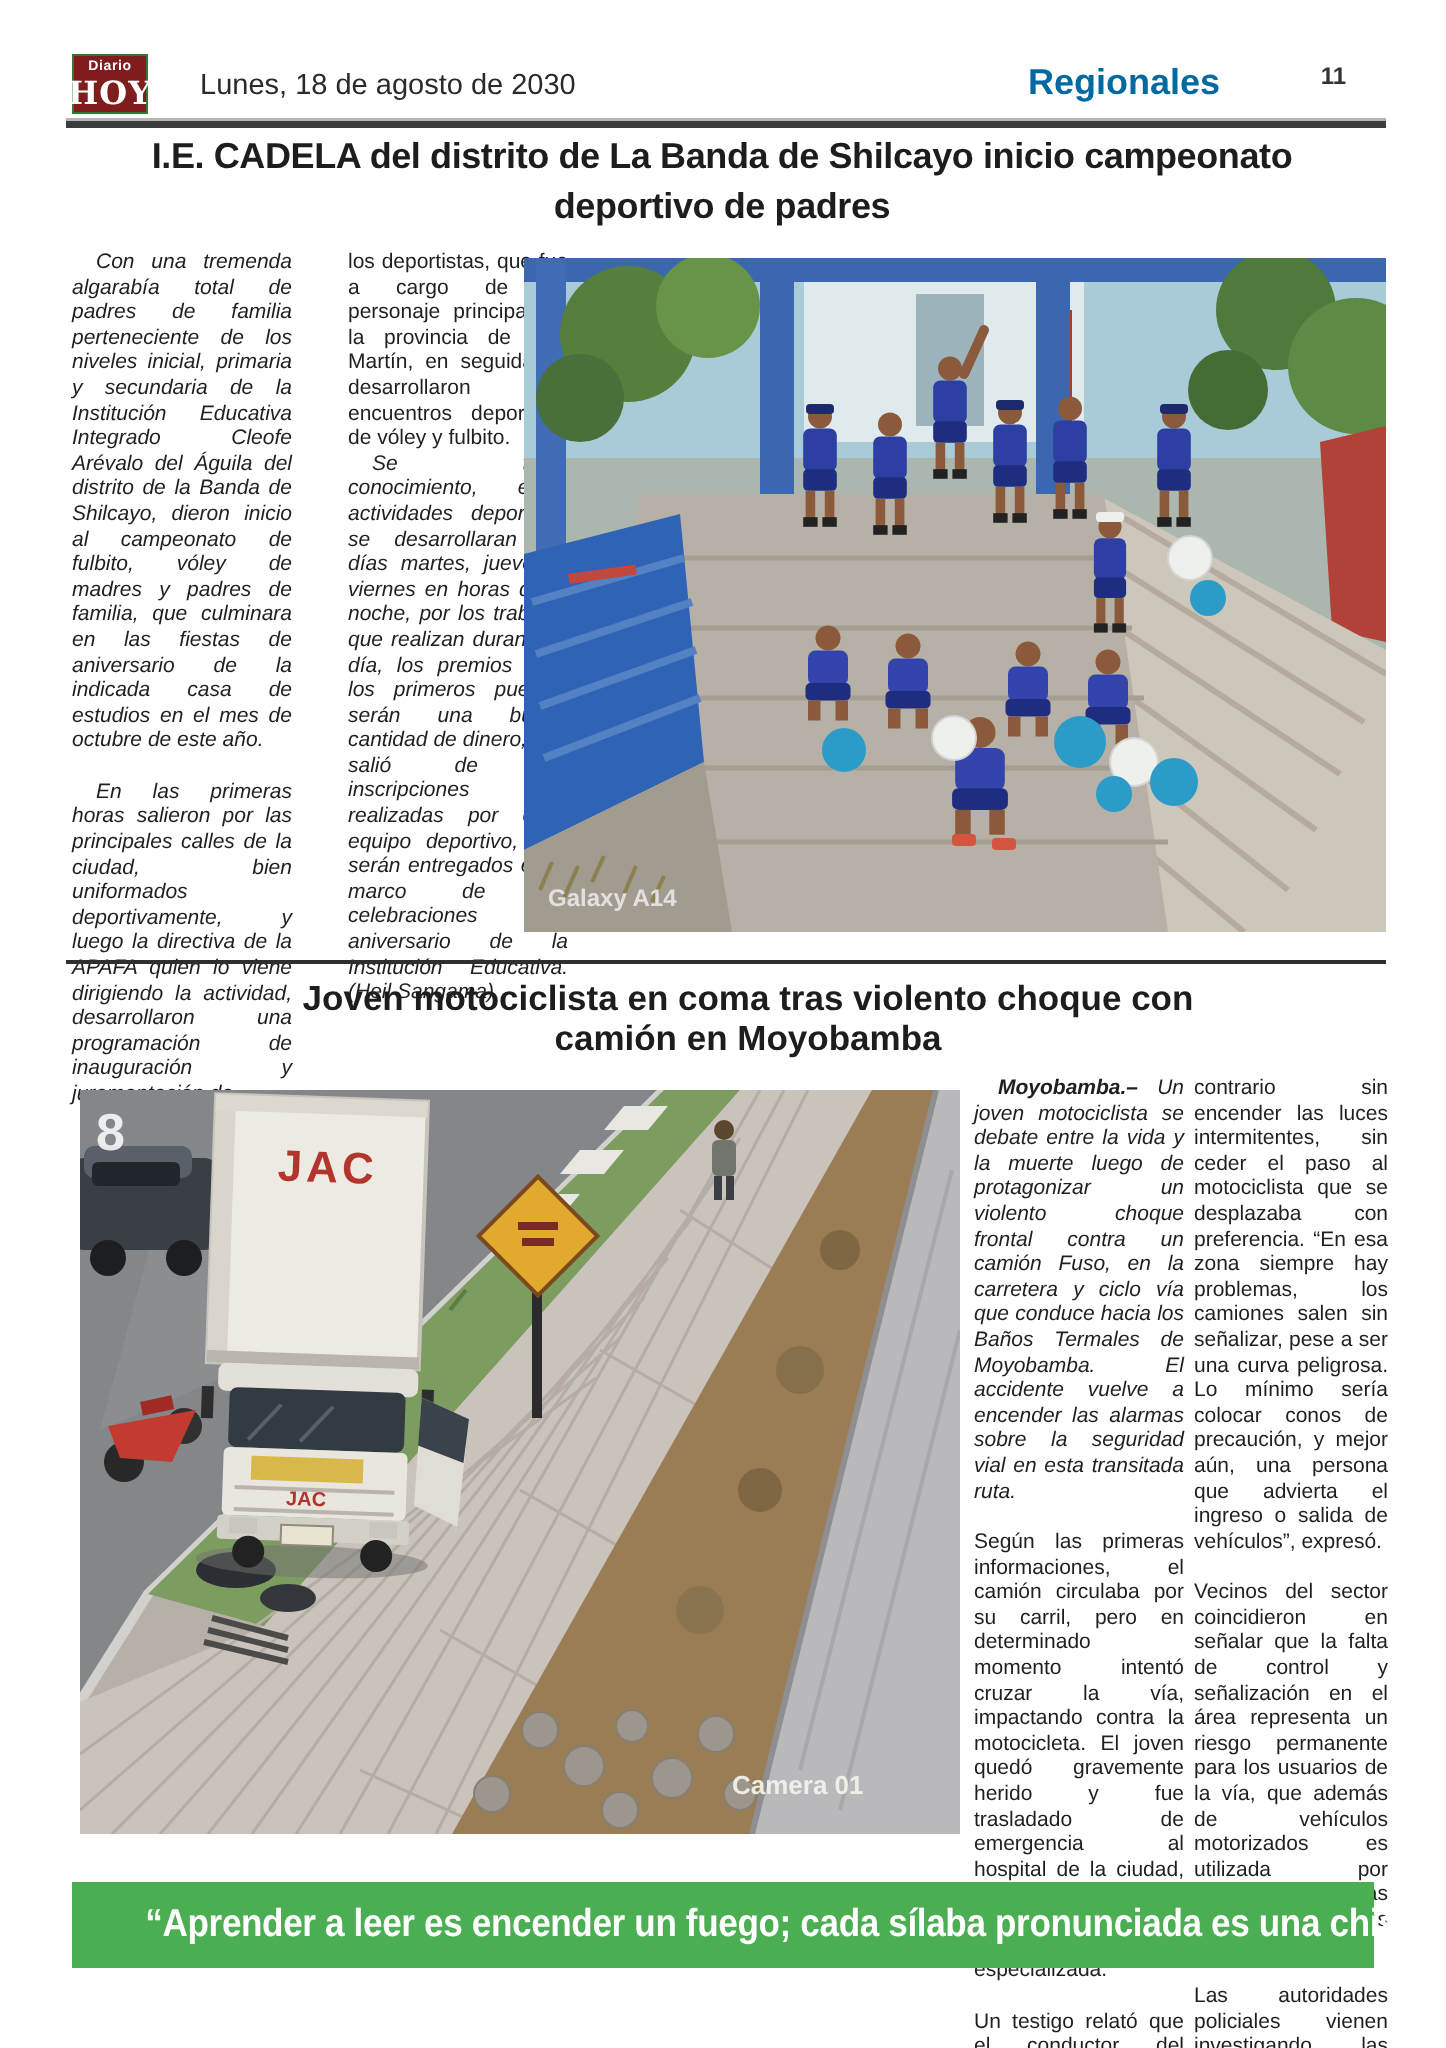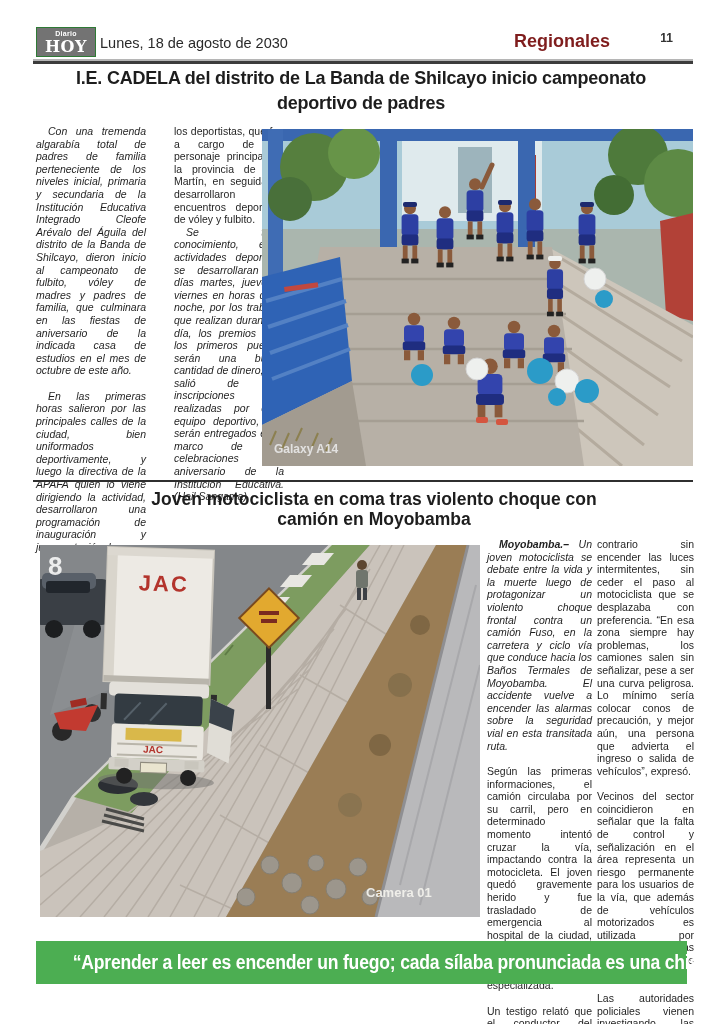--- a/index.html
+++ b/index.html
@@ -1,24 +1,24 @@
 <!DOCTYPE html>
 <html lang="es"><head>
 <meta charset="utf-8">
 <style>
   html,body{margin:0;padding:0;background:#ffffff;}
   .page{position:relative;width:723px;height:1024px;background:#ffffff;overflow:hidden;
         font-family:"Liberation Sans",sans-serif;color:#1e1e1e;}
   
-  .logo{position:absolute;left:36px;top:27px;width:60px;height:30px;background:#737373;
+  .logo{position:absolute;left:36px;top:27px;width:38px;height:30px;background:#7f1d1d;
         display:flex;flex-direction:column;align-items:center;justify-content:center;box-shadow:0 0 0 1px #2e7a35 inset;}
   .logo-top{font-size:7px;font-weight:bold;color:#ffffff;line-height:8px;letter-spacing:.3px;}
   .logo-main{font-family:"DejaVu Serif",serif;font-size:16px;font-weight:bold;color:#ffffff;line-height:17px;letter-spacing:.5px;}
   .date{position:absolute;left:100px;top:35px;font-size:14.5px;color:#2a2a2a;}
-  .section{position:absolute;right:113px;top:31px;font-size:18px;font-weight:bold;color:#7f1d1d;}
+  .section{position:absolute;right:113px;top:31px;font-size:18px;font-weight:bold;color:#0369a1;}
   .pageno{position:absolute;right:50px;top:31px;font-size:12px;font-weight:bold;color:#333;}
   .rule-thick{position:absolute;left:33px;top:59px;width:660px;height:5px;
               background:linear-gradient(#b5b5b5 0 30%,#3c3c3c 30% 100%);}
   
   .h1{position:absolute;left:51px;top:66px;width:620px;text-align:center;
       font-size:18px;line-height:25px;font-weight:bold;color:#1d1d1d;letter-spacing:-.2px;}
   .rule-thin{position:absolute;left:33px;top:480px;width:660px;height:2px;background:#2f2f2f;}
   .h2{position:absolute;left:144px;top:489px;width:460px;text-align:center;
       font-size:17.5px;line-height:20px;font-weight:bold;color:#1d1d1d;}
   

